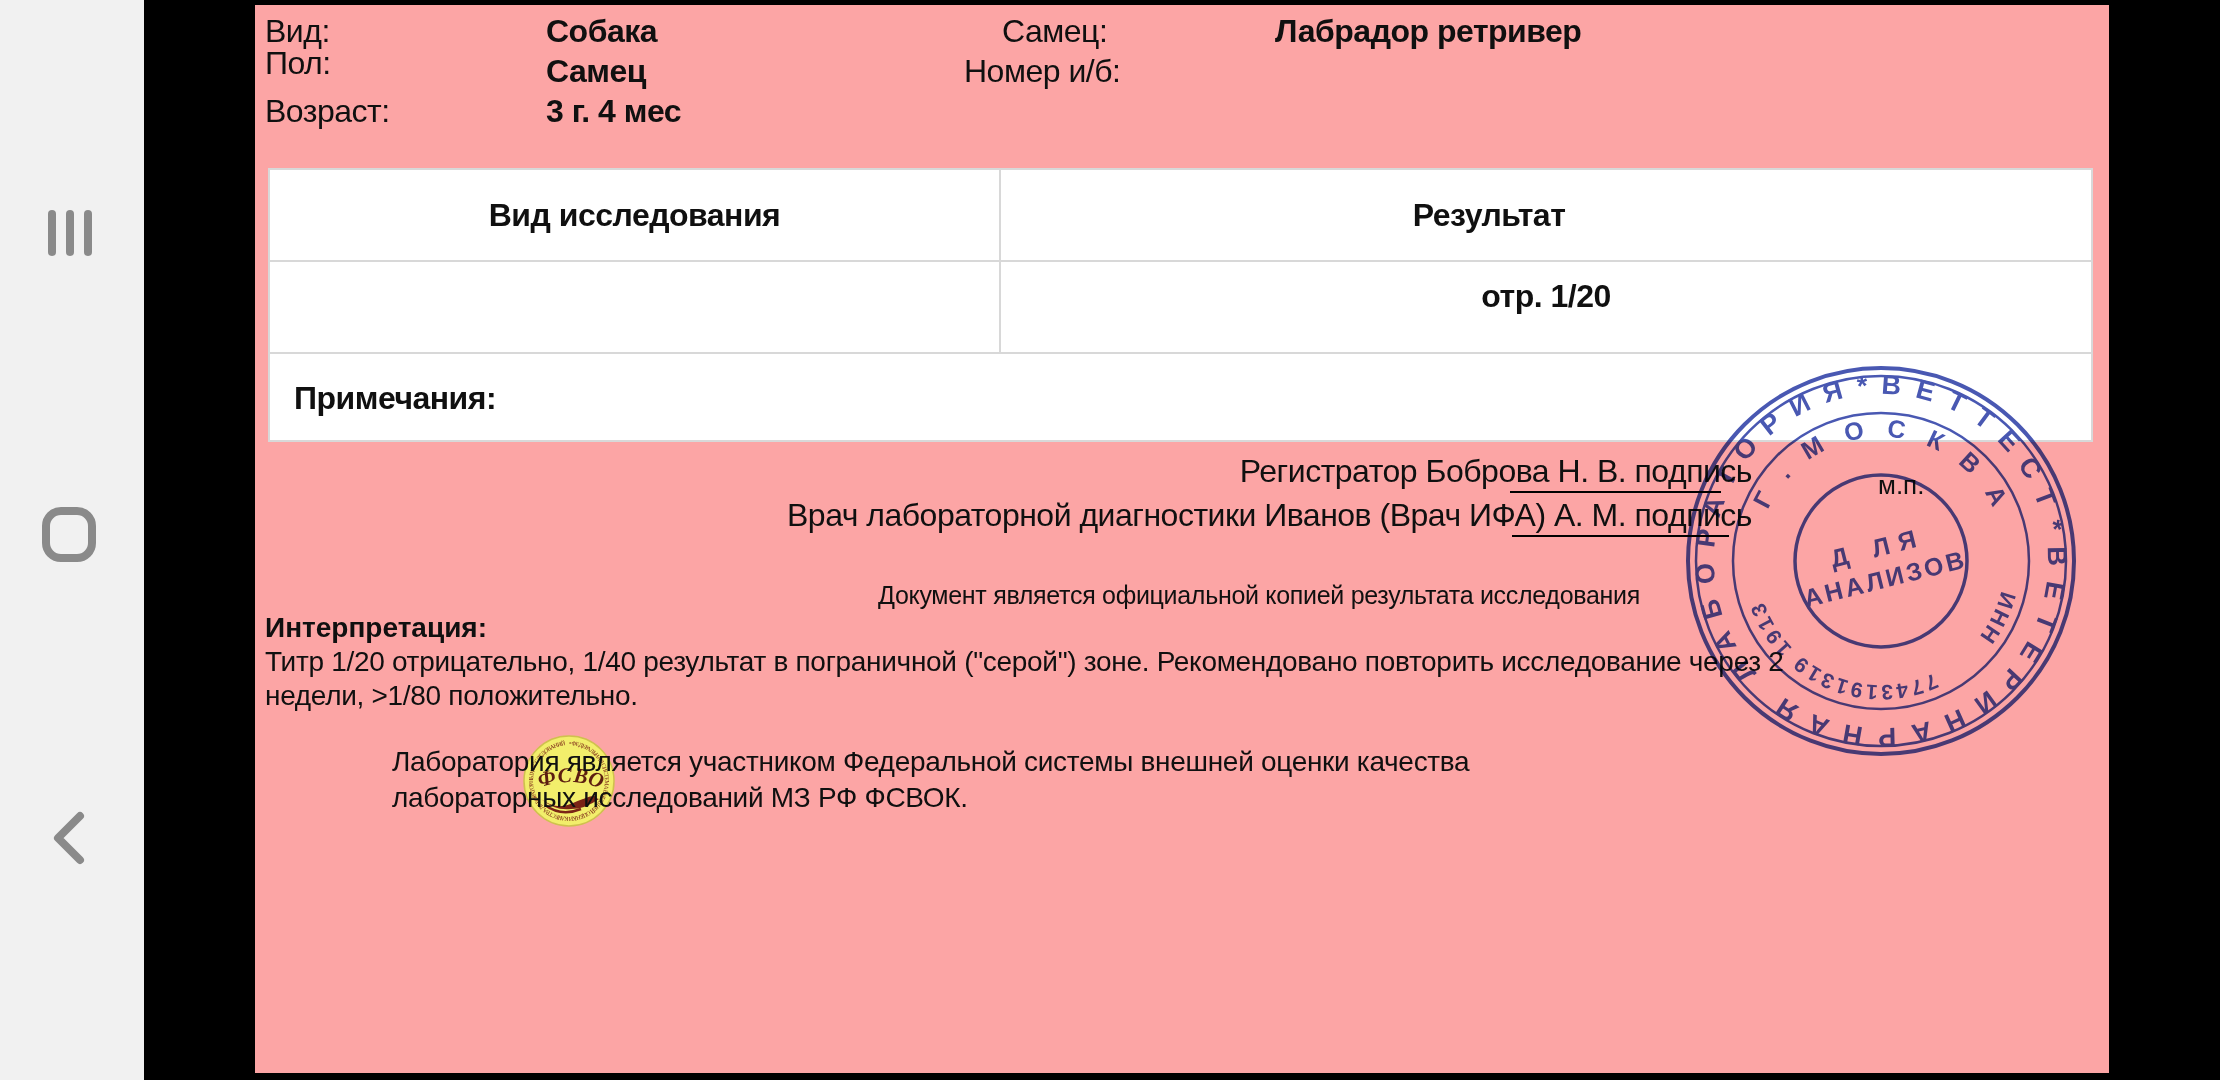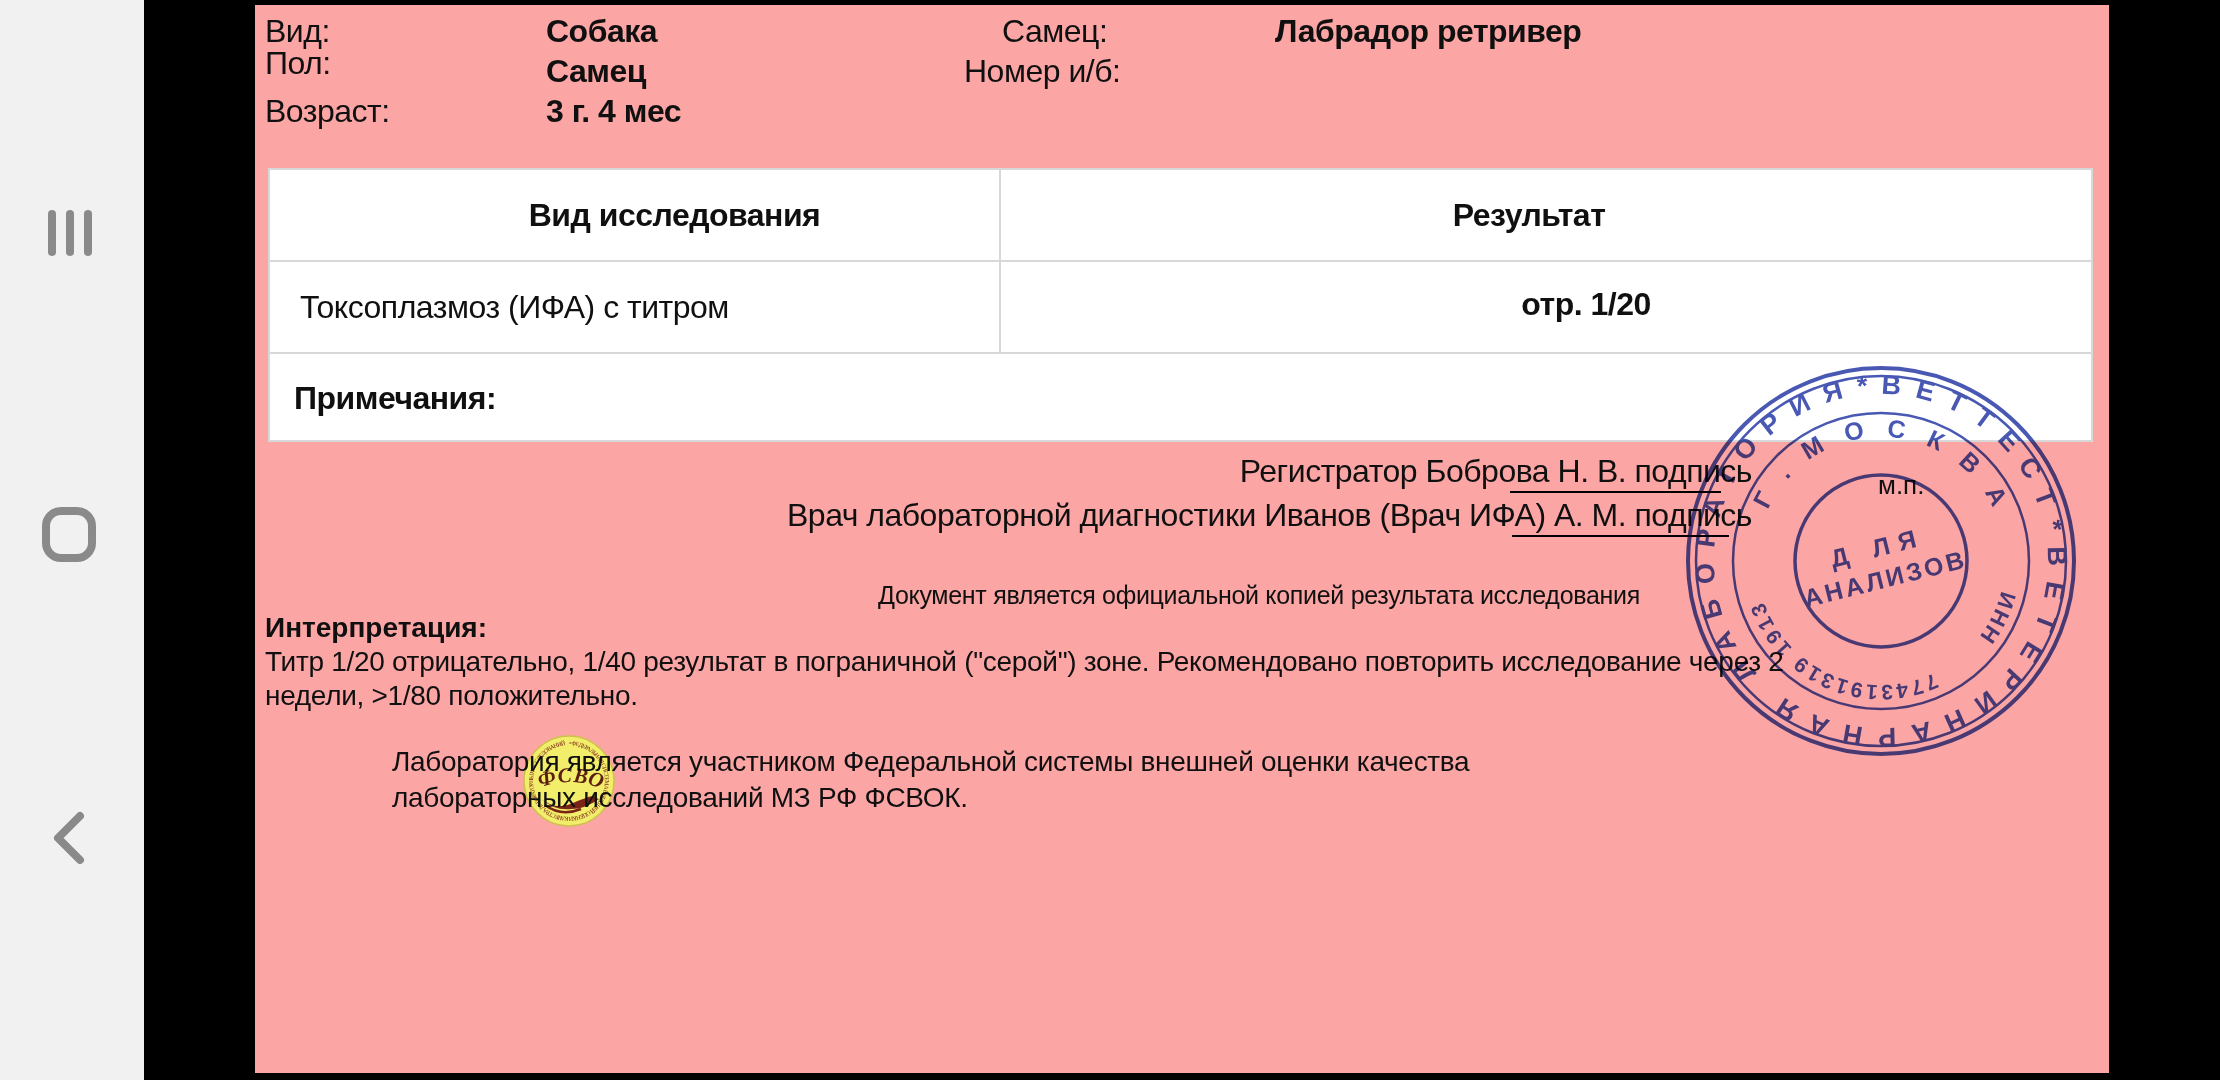--- a/index.html
+++ b/index.html
@@ -17,21 +17,21 @@
   
   .lbl{font-size:32px;letter-spacing:-0.5px;}
   .val{font-size:32px;font-weight:700;letter-spacing:-0.5px;}
 
   
   #resultTable{left:268px;top:168px;width:1825px;height:274px;
     border:2px solid #d8d8d8;box-sizing:border-box;background:#fff;}
   .tdiv{position:absolute;background:#d8d8d8;}
   .cell{position:absolute;display:flex;align-items:center;box-sizing:border-box;
         font-size:32px;letter-spacing:-0.5px;}
-  .cell.center{justify-content:center;margin-left:40px;}
+  .cell.center{justify-content:center;}
   .cell.bold{font-weight:700;}
 
   
   .sigline{position:absolute;text-align:right;font-size:32px;letter-spacing:-0.5px;
            width:1147px;left:350px;line-height:36px;}
   .usc{position:absolute;border-top:2px solid #000;}
 
   .note-small{font-size:25px;letter-spacing:-0.3px;margin-left:24px;}
   .interp-title{font-size:28px;font-weight:700;}
   .interp-text{font-size:28px;letter-spacing:-0.3px;}
@@ -72,22 +72,21 @@
   <div class="abs val" style="left:1020px;top:48px"></div>
 
   <div id="resultTable" class="abs" style="left:13px;top:163px">
     <div class="tdiv" style="left:729px;top:0;width:2px;height:182px"></div>
     <div class="tdiv" style="left:0;top:90px;width:1821px;height:2px"></div>
     <div class="tdiv" style="left:0;top:182px;width:1821px;height:2px"></div>
 
     <div class="cell center bold" style="left:0;top:0;width:729px;height:90px">Вид исследования</div>
     <div class="cell center bold" style="left:731px;top:0;width:976px;height:90px">Результат</div>
 
-    <div class="cell" style="left:30px;top:92px;width:699px;height:90px">Токсоплазмоз (ИФА) с титром</div>
-    <div class="cell center bold" style="left:731px;top:92px;width:1090px;height:84px">отр. 1/20</div>
+    <div class="cell center bold" style="left:731px;top:84px;width:1090px;height:84px">отр. 1/20</div>
 
     <div class="cell bold" style="left:24px;top:184px;width:1797px;height:88px">Примечания:</div>
   </div>
 
   <div class="sigline" style="top:448px">Регистратор Боброва Н. В. подпись</div>
   <div class="sigline" style="top:492px">Врач лабораторной диагностики Иванов (Врач ИФА) А. М. подпись</div>
   <div class="usc" style="left:1255px;top:486px;width:211px"></div>
   <div class="usc" style="left:1257px;top:530px;width:217px"></div>
   <div class="abs" style="left:1623px;top:465px;font-size:26px">м.п.</div>
 

